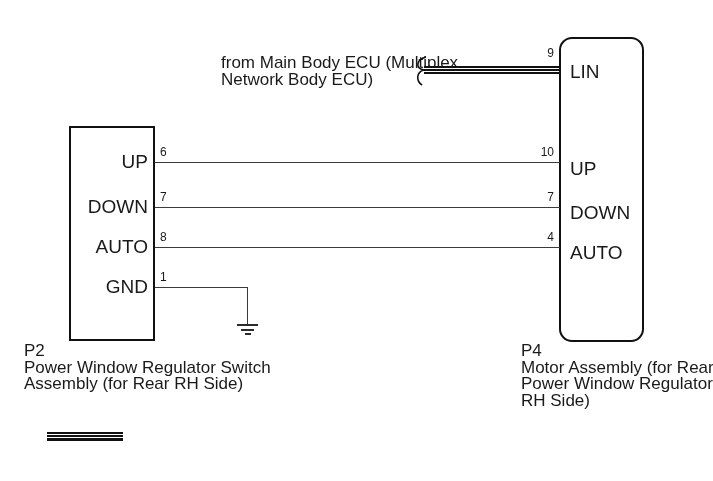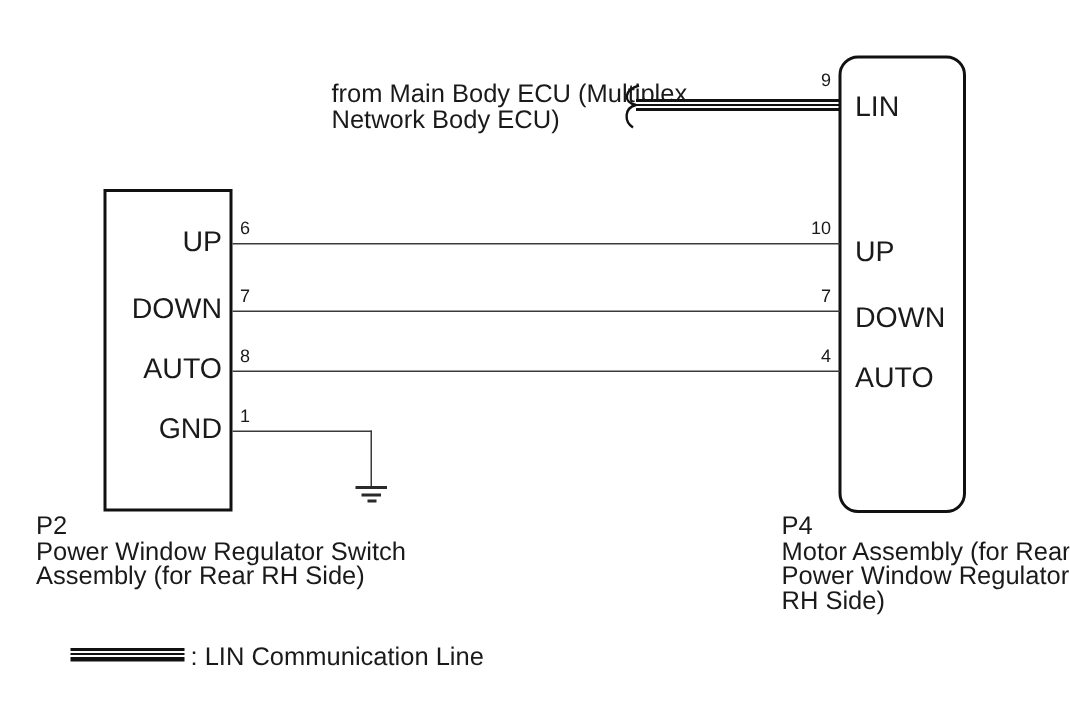--- a/index.html
+++ b/index.html
@@ -130,15 +130,14 @@
   </div>
 
   <div class="text-block" style="left:521px; top:343px; line-height:16.5px;">
     <div>P4</div>
     <div>Motor Assembly (for Rear</div>
     <div>Power Window Regulator</div>
     <div>RH Side)</div>
   </div>
 
   <div class="lin-band" style="left:47px; top:432px; width:76px; height:9px;"></div>
-  <div class="text-block" style="left:127px; top:429px;">: LIN Communication Line</div>
 
 </div>
 
 </body></html>

